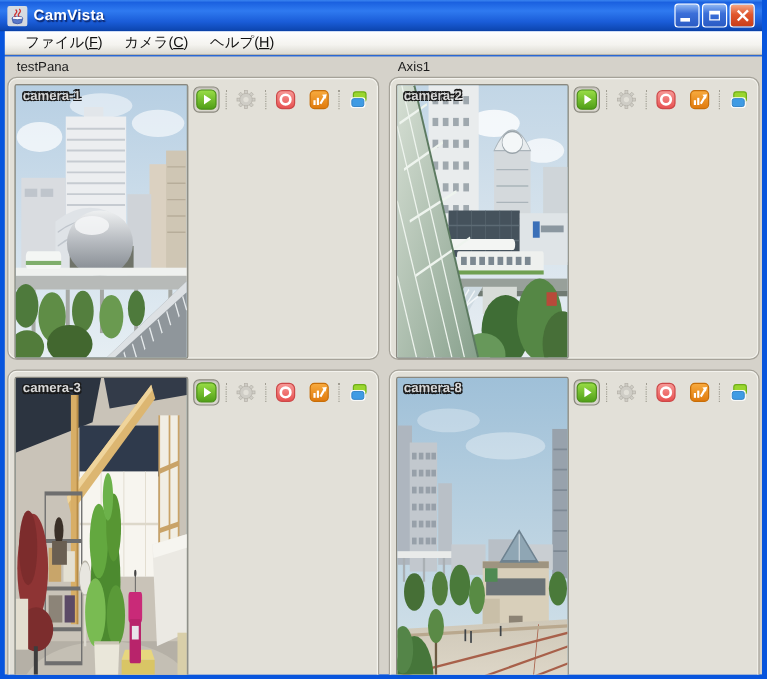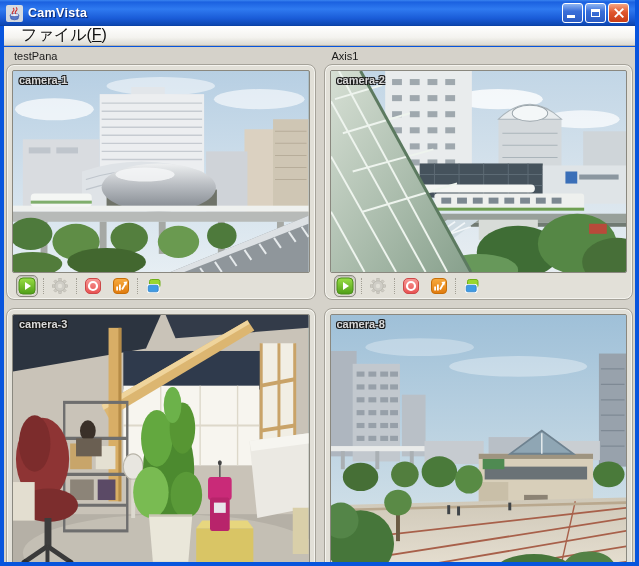--- a/index.html
+++ b/index.html
@@ -20,30 +20,30 @@
   .glyph-min{position:absolute;left:4px;bottom:4px;width:8px;height:3px;background:#fff;}
   .glyph-max{width:9px;height:8px;border:1px solid #fff;border-top:3px solid #fff;}
   .glyph-close{position:relative;width:12px;height:12px;}
   .glyph-close:before,.glyph-close:after{content:"";position:absolute;left:5px;top:0;width:2.4px;height:12px;background:#fff;}
   .glyph-close:before{transform:rotate(45deg);}
   .glyph-close:after{transform:rotate(-45deg);}
   
   .menubar{position:absolute;top:26px;left:4px;right:4px;height:20px;
     background:linear-gradient(180deg,#ffffff 0%,#f4f3ef 60%,#dcdad2 100%);
     border-bottom:1px solid #b8b5ab;display:flex;align-items:center;padding-left:8px;}
-  .menu-item{font-size:16px;color:#111;padding:2px 9px;cursor:default;}
+  .menu-item{font-size:12px;color:#111;padding:2px 9px;cursor:default;}
   .menu-item .mn{text-decoration:underline;}
   
   .content{position:absolute;top:47px;left:4px;right:4px;bottom:4px;
     background:#d5d2ca;padding:2px 2px 0 2px;overflow:hidden;}
   .grid{display:grid;grid-template-columns:1fr 1fr;column-gap:8px;}
   .cell{display:flex;flex-direction:column;}
   .cell-label{font-size:11px;font-weight:normal;color:#1b1b1b;padding:1px 0 2px 8px;height:15px;}
   .panel{border:1px solid #a5a299;border-radius:8px;background:#e2e0d8;
-    box-shadow:inset 0 0 0 1px #f4f3ee;padding:5px 5px 0 5px;display:flex;flex-direction:column;}
+    box-shadow:inset 0 0 0 1px #f4f3ee;padding:5px 5px 0 5px;display:flex;flex-direction:row;}
   .panel.r1{height:236px;}
   .panel.r2{height:292px;}
   .video{position:relative;flex:1;border:1px solid #8a887f;border-radius:2px;overflow:hidden;background:#9aa;}
   .video svg{display:block;width:100%;height:100%;}
   .overlay{position:absolute;top:3px;left:6px;font-size:11px;font-weight:bold;color:#d9d9d9;
     text-shadow:1px 1px 0 #1a1a1a,-1px -1px 0 #1a1a1a,1px -1px 0 #1a1a1a,-1px 1px 0 #1a1a1a;}
   .row-gap{height:8px;}
   
   .toolbar{height:26px;display:flex;align-items:center;padding-left:4px;}
   .tbtn{width:22px;height:22px;display:flex;align-items:center;justify-content:center;
@@ -128,20 +128,22 @@
           <span class="glyph-max"></span>
         </div>
       <div class="winbtn close">
           <span class="glyph-close"></span>
         </div>
     </div>
   </div>
 
   <div class="menubar">
     <div class="menu-item"><span>ファイル(</span><span class="mn">F</span><span>)</span></div>
+    <div class="menu-item"><span>カメラ(</span><span class="mn">C</span><span>)</span></div>
+    <div class="menu-item"><span>ヘルプ(</span><span class="mn">H</span><span>)</span></div>
   </div>
 
   <div class="content">
     <div class="grid">
 
       <div class="cell">
         <div class="cell-label">testPana</div>
         <div class="panel r1">
           <div class="video">
             <svg viewBox="0 0 300 200" preserveAspectRatio="none">

